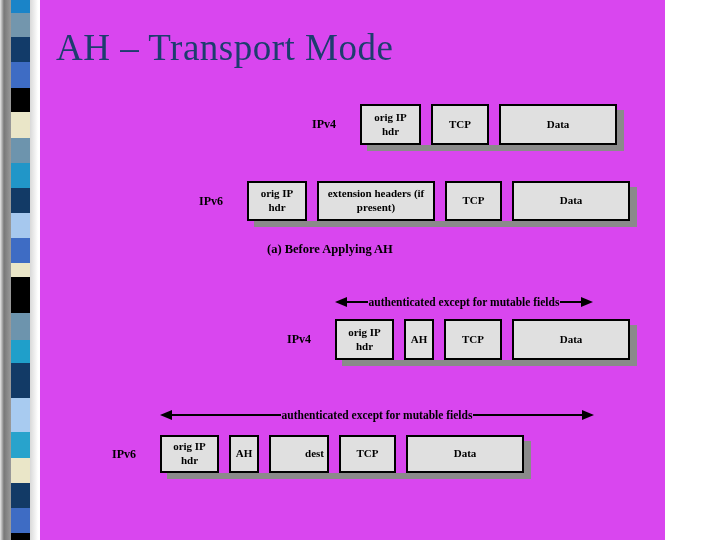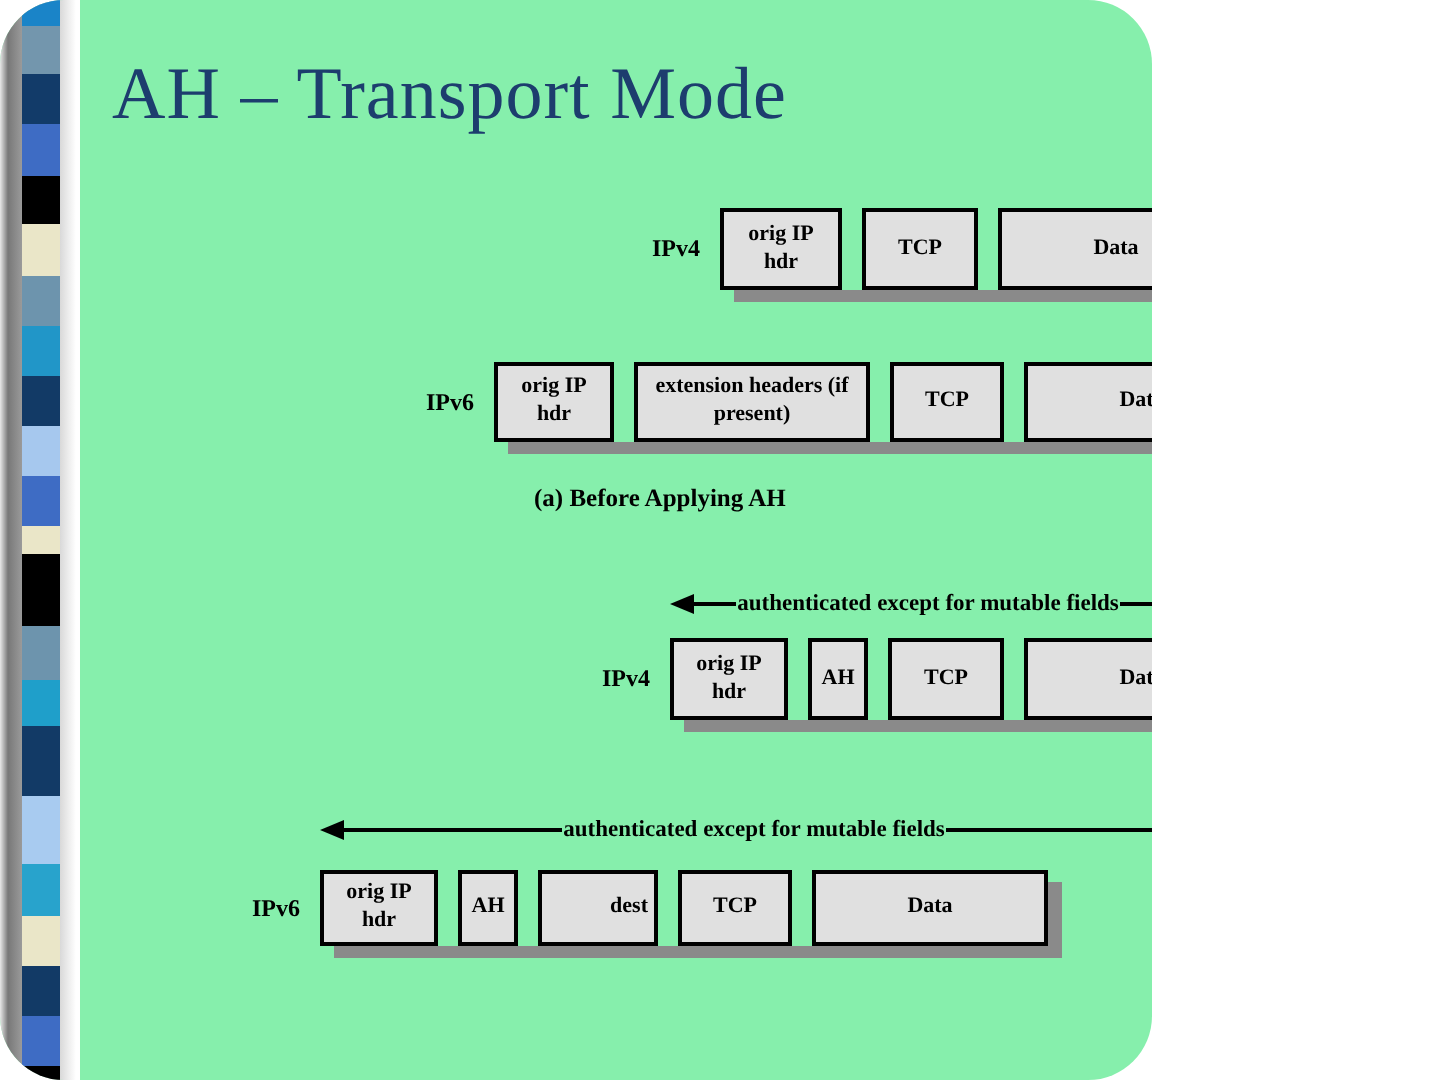--- a/index.html
+++ b/index.html
@@ -1,35 +1,35 @@
 <!DOCTYPE html>
 <html style="--c-title: #1d3d6e; --c-box-fill: #e0e0e0; --c-box-border: #000000; --c-shadow: #8a8a8a;"><head>
 <meta charset="utf-8">
 <style>
   html,body { margin:0; padding:0; background:#ffffff; }
   .slide {
-    position:relative; width:576px; height:540px; overflow:hidden;
-    background:#86efac; font-family:"Liberation Serif", serif;border-radius:32px;
+    position:relative; width:665px; height:540px; overflow:hidden;
+    background:#d946ef; font-family:"Liberation Serif", serif;
   }
   .edge-gradient {
     position:absolute; left:0; top:0; width:40px; height:540px;
     background:linear-gradient(to right,#e8e8e8 0px,#787878 4px,#9f9f9f 12px,#cfcfcf 28px,#ffffff 38px);
   }
   .strip {
     position:absolute; left:11px; top:0; width:19px; height:540px;
     display:flex; flex-direction:column;
   }
   .strip > div { width:100%; flex:none; }
   .title {
     position:absolute; left:56px; top:26px; margin:0;
     font-weight:normal; font-size:37px; letter-spacing:0.5px;
     color:var(--c-title,#1d3d6e); white-space:nowrap;
   }
   .packet-row { position:absolute; display:flex; align-items:center; font-weight:bold; }
-  .row-label { font-size:12px; text-align:right; padding-right:10px; flex:none; box-sizing:border-box; }
+  .row-label { font-size:12px; text-align:right; padding-right:24px; flex:none; box-sizing:border-box; }
   .row-boxes { display:flex; box-shadow:7px 6px 0 var(--c-shadow,#8a8a8a);gap:12px; }
   .packet-box {
     box-sizing:border-box; border:2px solid var(--c-box-border,#000);
     background:var(--c-box-fill,#e0e0e0);
     display:flex; align-items:center; justify-content:center;
     text-align:center; font-size:11px; line-height:1.25; padding:0 3px; flex:none;
   }
   .packet-box + .packet-box { margin-left:-2px; }
   .caption { position:absolute; font-weight:bold; font-size:12.5px; white-space:nowrap; }
   .auth-arrow { position:absolute; display:flex; align-items:center; height:12px; }

